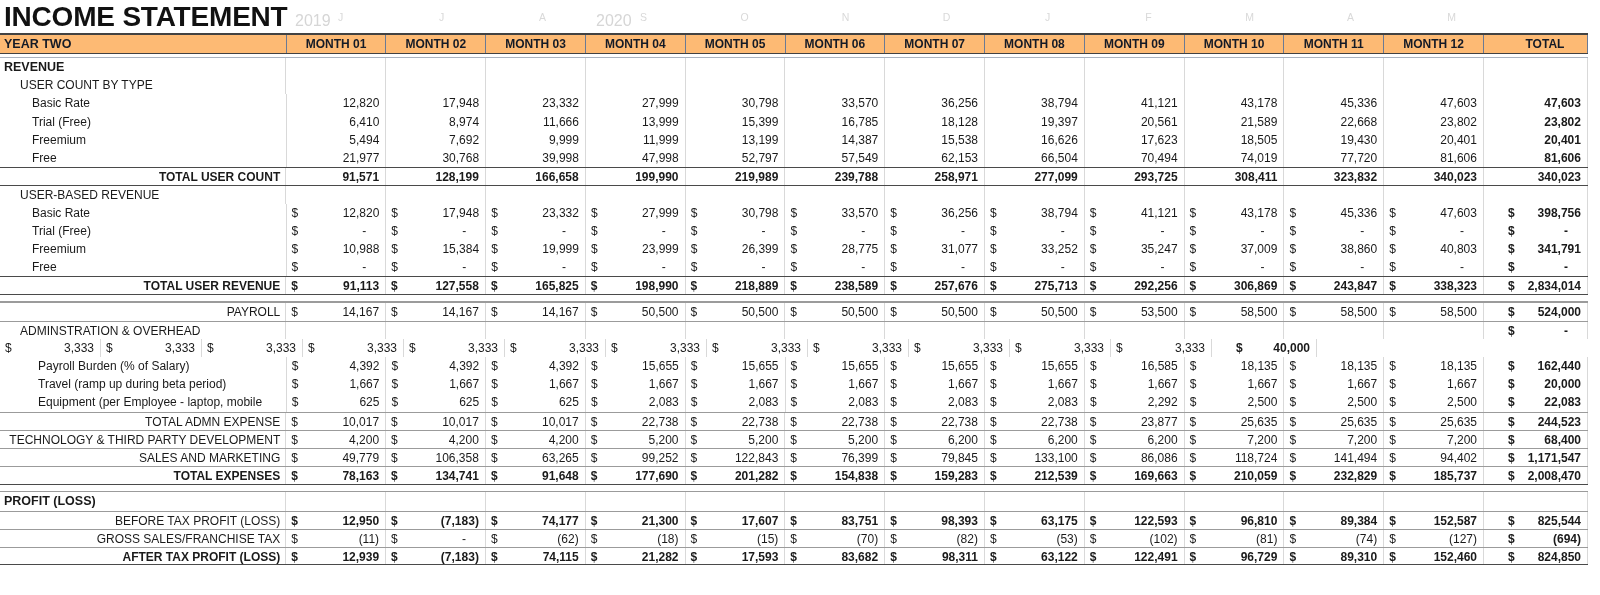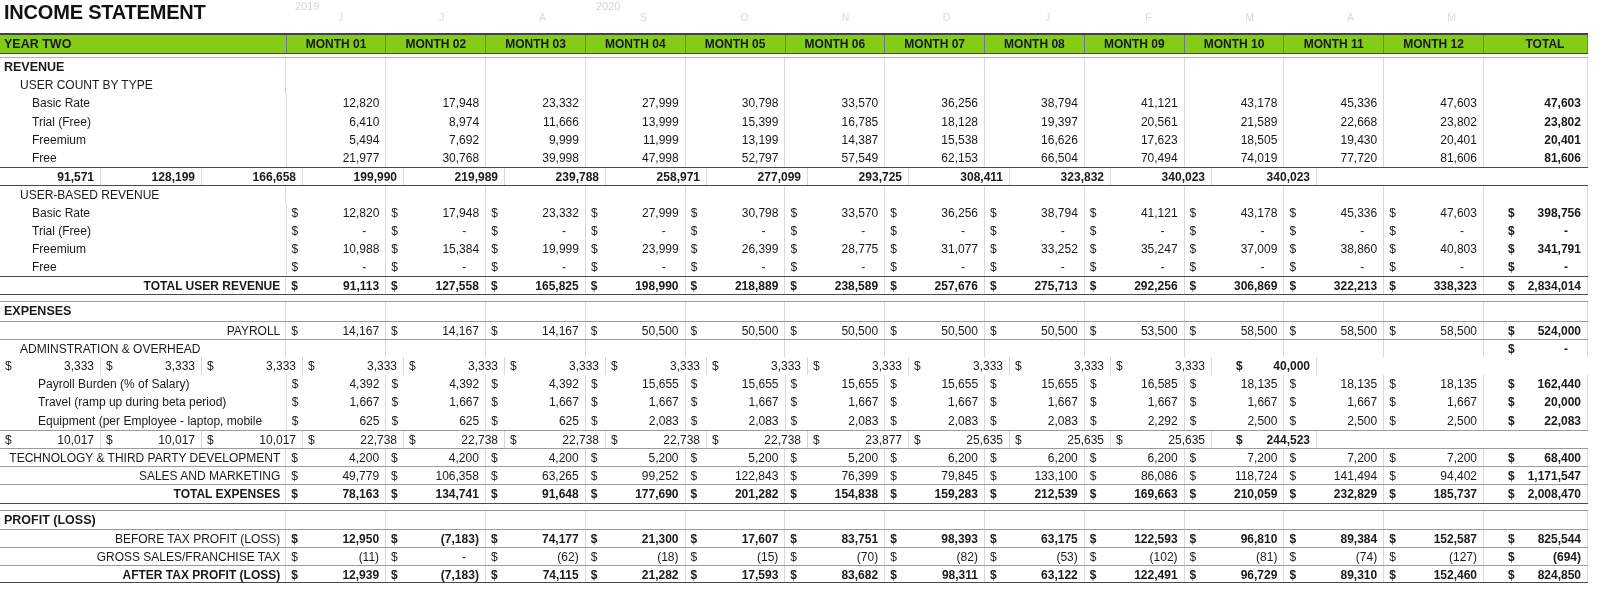--- a/index.html
+++ b/index.html
@@ -1,24 +1,24 @@
 <!DOCTYPE html>
 <html><head>
 <meta charset="utf-8">
 <style>
   * { box-sizing: border-box; }
   html,body { margin:0; padding:0; width:1600px; height:595px; overflow:hidden; background:#fff;
               font-family:"Liberation Sans", sans-serif; color:#1a1a1a; }
   .sheet { position:relative; width:1600px; height:595px; }
-  .title { position:absolute; top:1px; left:4px; font-size:20px; font-weight:bold; letter-spacing:-0.2px; color:#111; }
-  .wm-year { position:absolute; top:0px; font-size:11px; color:#d6d6d6; }
+  .title { position:absolute; top:1px; left:4px; font-size:28px; font-weight:bold; letter-spacing:-0.2px; color:#111; }
+  .wm-year { position:absolute; top:12px; font-size:16px; color:#d6d6d6; }
   .wm-letter { position:absolute; top:11px; width:101px; text-align:center; font-size:10.5px; color:#d9d9d9; }
   .grid { position:absolute; top:33px; left:0; width:1588px; }
   .row { display:flex; height:18.2px; line-height:18px; font-size:12px; }
-  .row.header { height:21px; line-height:18px; background:#84cc16; border-top:2px solid #424242;
+  .row.header { height:21px; line-height:18px; background:#fdba74; border-top:2px solid #424242;
                 border-bottom:1px solid #424242; font-weight:bold; color:#141a26; }
   .dbl { height:4px; border-bottom:1px solid #aab2bf; }
   .spacer { height:8px; border-top:1px solid #4a4a4a; border-bottom:1px solid #9b9b9b; }
   .c-label { width:290px; border-right:1px solid #d9d9d9; padding:0 5px 0 4px; white-space:nowrap; overflow:hidden; }
   .c-m { width:101px; border-right:1px solid #d9d9d9; display:flex; justify-content:flex-end; padding:0 6px 0 5px; }
   .c-t { width:86px;  border-right:1px solid #d9d9d9; display:flex; justify-content:flex-end; padding:0 6px 0 5px; font-weight:bold;margin-left:19px; }
   .row.header .c-label { border-right:1px solid #6b7a94; font-size:12.5px; }
   .row.header .c-m, .row.header .c-t { border-right:1px solid #6b7a94; justify-content:center; padding:0; }
   .cur { justify-content:space-between; }
   .dol { flex:0 0 auto; }
@@ -267,20 +267,21 @@
           <span class="num">77,720</span>
         </div>
         <div class="c-m">
           <span class="num">81,606</span>
         </div>
         <div class="c-t">
           <span class="num">81,606</span>
         </div>
       </div>
       <div class="row total bt-dark">
+        <div class="c-label">TOTAL USER COUNT</div>
         <div class="c-m">
           <span class="num">91,571</span>
         </div>
         <div class="c-m">
           <span class="num">128,199</span>
         </div>
         <div class="c-m">
           <span class="num">166,658</span>
         </div>
         <div class="c-m">
@@ -587,48 +588,32 @@
         <div class="c-m cur">
           <span class="dol">$</span>
           <span class="num">292,256</span>
         </div>
         <div class="c-m cur">
           <span class="dol">$</span>
           <span class="num">306,869</span>
         </div>
         <div class="c-m cur">
           <span class="dol">$</span>
-          <span class="num">322,213</span>
+          <span class="num">243,847</span>
         </div>
         <div class="c-m cur">
           <span class="dol">$</span>
           <span class="num">338,323</span>
         </div>
         <div class="c-t cur">
           <span class="dol">$</span>
           <span class="num">2,834,014</span>
         </div>
       </div>
       <div class="spacer"></div>
-      <div class="row section">
-        <div class="c-label">EXPENSES</div>
-        <div class="c-m"></div>
-        <div class="c-m"></div>
-        <div class="c-m"></div>
-        <div class="c-m"></div>
-        <div class="c-m"></div>
-        <div class="c-m"></div>
-        <div class="c-m"></div>
-        <div class="c-m"></div>
-        <div class="c-m"></div>
-        <div class="c-m"></div>
-        <div class="c-m"></div>
-        <div class="c-m"></div>
-        <div class="c-t"></div>
-      </div>
       <div class="row rightlabel bt-light">
         <div class="c-label">PAYROLL</div>
         <div class="c-m cur">
           <span class="dol">$</span>
           <span class="num">14,167</span>
         </div>
         <div class="c-m cur">
           <span class="dol">$</span>
           <span class="num">14,167</span>
         </div>
@@ -909,20 +894,21 @@
         <div class="c-m cur">
           <span class="dol">$</span>
           <span class="num">2,500</span>
         </div>
         <div class="c-t cur">
           <span class="dol">$</span>
           <span class="num">22,083</span>
         </div>
       </div>
       <div class="row rightlabel bt-light">
+        <div class="c-label">TOTAL ADMN EXPENSE</div>
         <div class="c-m cur">
           <span class="dol">$</span>
           <span class="num">10,017</span>
         </div>
         <div class="c-m cur">
           <span class="dol">$</span>
           <span class="num">10,017</span>
         </div>
         <div class="c-m cur">
           <span class="dol">$</span>

